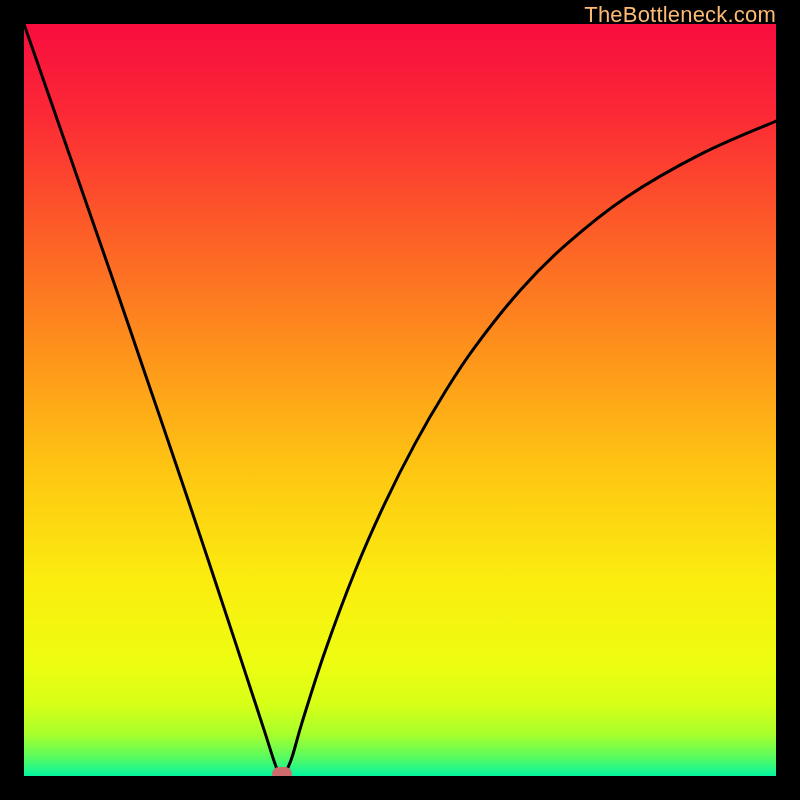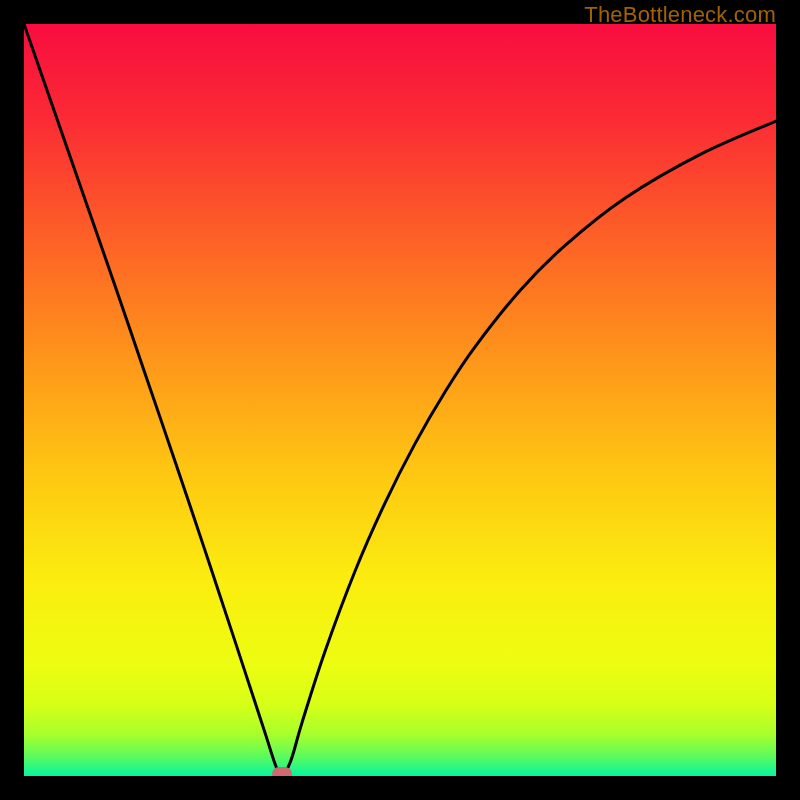--- a/index.html
+++ b/index.html
@@ -25,21 +25,21 @@
     overflow: hidden;
   }
   .gradient {
     position: absolute;
     inset: 0;
   }
   .watermark {
     position: absolute;
     top: 2px;
     right: 24px;
-    color: #a16207;
+    color: #fdba74;
     font-size: 22px;
     font-weight: 500;
     letter-spacing: 0.2px;
     user-select: none;
   }
   svg.curve {
     position: absolute;
     inset: 0;
   }
   .marker {

